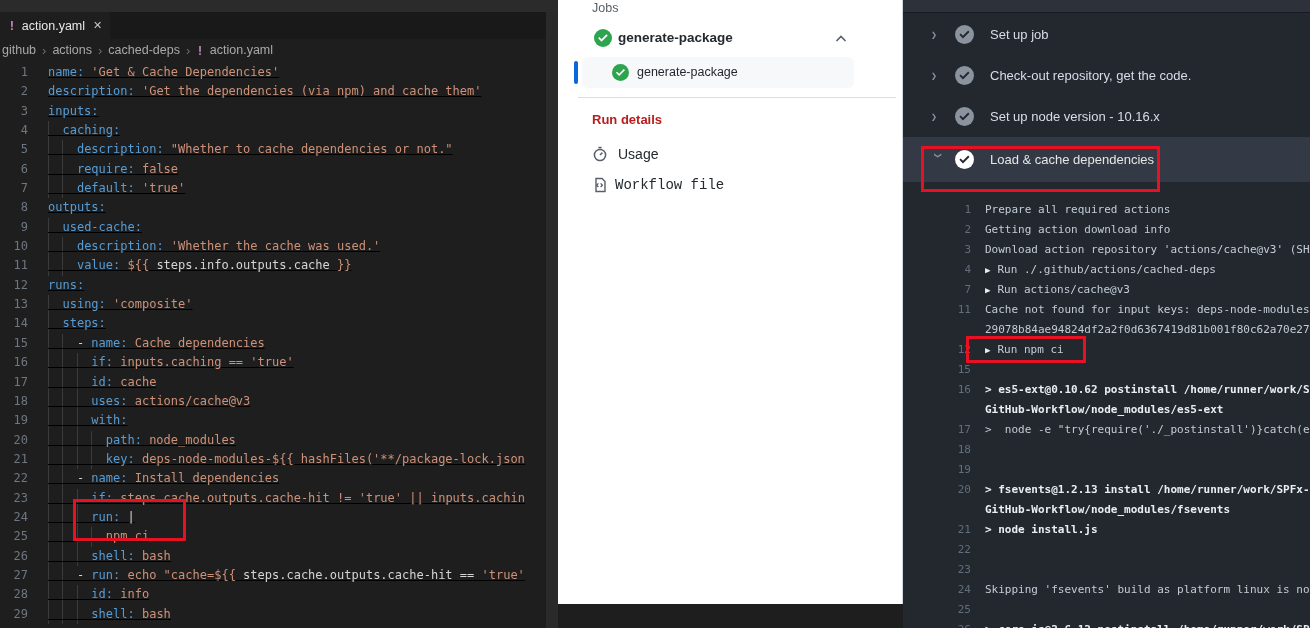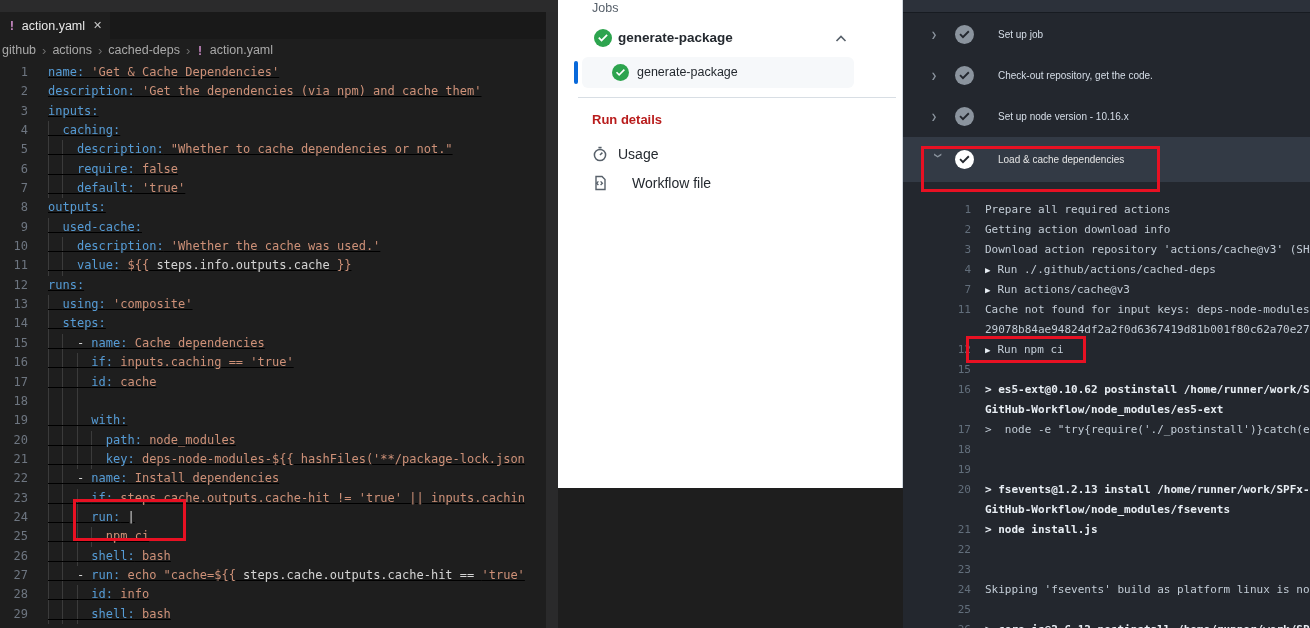--- a/index.html
+++ b/index.html
@@ -24,49 +24,49 @@
              font-family:"DejaVu Sans Mono", monospace; font-size:12px; line-height:19.35px; }
   .code-line { position:relative; height:19.35px; white-space:pre; overflow:hidden; }
   .code-line .lnum { position:absolute; left:0; top:0; width:28px; text-align:right; color:#6e7681; }
   .code-line .ltext { position:absolute; left:48px; top:0;text-decoration:underline; }
   .iguide { position:absolute; top:0; height:19.35px; width:1px; background:#3b3b3b; }
   .tok-k { color:#569cd6; }
   .tok-s { color:#ce9178; }
   .tok-p { color:#d4d4d4; }
 
   
-  .jobs { position:absolute; left:558px; top:0; width:345px; height:488px; background:#ffffff;
+  .jobs { position:absolute; left:558px; top:0; width:345px; height:604px; background:#ffffff;
           border-right:1px solid #d0d7de; }
   .jobs-header { position:absolute; left:34px; top:1px; font-size:12.5px; color:#57606a; }
   .job-row { position:absolute; left:0; top:26px; width:100%; height:26px; cursor:pointer; }
   .job-row .ckc { position:absolute; left:36px; top:3px; }
   .job-row .jname { position:absolute; left:60px; top:4px; font-size:13.5px; font-weight:bold; color:#24292f; }
   .job-row .chev { position:absolute; left:276px; top:6px; }
   .sub-row { position:absolute; left:24px; top:57px; width:272px; height:31px; background:#f6f8fa;
              border-radius:6px; cursor:pointer; }
   .sub-bar { position:absolute; left:16px; top:61px; width:4px; height:23px; border-radius:3px; background:#0969da; }
   .sub-row .ckc { position:absolute; left:30px; top:7px; }
   .sub-row .sname { position:absolute; left:55px; top:8px; font-size:12.5px; color:#24292f; }
   .jobs-divider { position:absolute; left:20px; right:6px; top:97px; height:1px; background:#d8dee4; }
   .rd-header { position:absolute; left:34px; top:112px; font-size:13px; font-weight:600; color:#b91c1c; }
   .rd-item-1 { position:absolute; left:34px; top:144px; height:20px; display:flex; align-items:center; gap:10px; cursor:pointer; }
-  .rd-item-2 { position:absolute; left:34px; top:175px; height:20px; display:flex; gap:24px; cursor:pointer; }
+  .rd-item-2 { position:absolute; left:34px; top:175px; height:20px; display:flex; align-items:center; gap:7px; cursor:pointer;font-family:Liberation Mono, monospace; }
   .rd-item-1 span, .rd-item-2 span { font-size:14px; color:#24292f; }
 
   
   .logp { position:absolute; left:903px; top:0; width:407px; height:628px; background:#23272e; }
   .log-header { position:absolute; left:0; top:0; width:100%; height:13px; background:#2c313a;
                 border-bottom:1px solid #171b21; }
   .steps { position:absolute; left:0; top:14px; width:100%; }
   .step-row { position:relative; height:41px; display:flex; align-items:center; padding-left:28px; cursor:pointer; }
   .step-row.expanded { height:45px; background:#333a45; }
   .step-chev { width:14px; color:#8b949e; font-size:10px; font-family:"DejaVu Sans Mono",monospace; }
   .step-chev.open { display:inline-block; transform:rotate(90deg); }
   .step-icon { margin-left:10px; }
-  .step-label { margin-left:24px; font-size:10px; color:#d6dee8; }
+  .step-label { margin-left:16px; font-size:13px; color:#d6dee8; }
   .step-row.expanded .step-label { color:#e5e5e5; }
   .loglines { position:absolute; left:0; top:200px; width:100%;
               font-family:"DejaVu Sans Mono", monospace; font-size:11px; }
   .log-line { position:relative; height:20px; line-height:20px; white-space:pre; overflow:hidden; }
   .log-line .lnum { position:absolute; left:0; top:0; width:68px; text-align:right; color:#626e7b; cursor:pointer; }
   .log-line .ltext { position:absolute; left:82px; top:0; color:#c3cdd7; }
   .log-line .ltext.bold { font-weight:bold; color:#e8eef4; }
   .log-line .arrow { color:#e8eef4; margin-right:7px; font-size:9px; }
 
   
@@ -112,21 +112,21 @@
         <div class="code-line"><span class="lnum">8</span><span class="ltext"><span class="tok-k">outputs:</span></span></div>
         <div class="code-line"><span class="lnum">9</span><span class="iguide" style="left: 48px;"></span><span class="ltext"><span class="tok-p">  </span><span class="tok-k">used-cache:</span></span></div>
         <div class="code-line"><span class="lnum">10</span><span class="iguide" style="left: 48px;"></span><span class="iguide" style="left: 62.46px;"></span><span class="ltext"><span class="tok-p">    </span><span class="tok-k">description:</span><span class="tok-s"> 'Whether the cache was used.'</span></span></div>
         <div class="code-line"><span class="lnum">11</span><span class="iguide" style="left: 48px;"></span><span class="iguide" style="left: 62.46px;"></span><span class="ltext"><span class="tok-p">    </span><span class="tok-k">value:</span><span class="tok-s"> ${{</span><span class="tok-p"> steps.info.outputs.cache </span><span class="tok-s">}}</span></span></div>
         <div class="code-line"><span class="lnum">12</span><span class="ltext"><span class="tok-k">runs:</span></span></div>
         <div class="code-line"><span class="lnum">13</span><span class="iguide" style="left: 48px;"></span><span class="ltext"><span class="tok-p">  </span><span class="tok-k">using:</span><span class="tok-s"> 'composite'</span></span></div>
         <div class="code-line"><span class="lnum">14</span><span class="iguide" style="left: 48px;"></span><span class="ltext"><span class="tok-p">  </span><span class="tok-k">steps:</span></span></div>
         <div class="code-line"><span class="lnum">15</span><span class="iguide" style="left: 48px;"></span><span class="iguide" style="left: 62.46px;"></span><span class="ltext"><span class="tok-p">    - </span><span class="tok-k">name:</span><span class="tok-s"> Cache dependencies</span></span></div>
         <div class="code-line"><span class="lnum">16</span><span class="iguide" style="left: 48px;"></span><span class="iguide" style="left: 62.46px;"></span><span class="iguide" style="left: 76.92px;"></span><span class="ltext"><span class="tok-p">      </span><span class="tok-k">if:</span><span class="tok-s"> inputs.caching == 'true'</span></span></div>
         <div class="code-line"><span class="lnum">17</span><span class="iguide" style="left: 48px;"></span><span class="iguide" style="left: 62.46px;"></span><span class="iguide" style="left: 76.92px;"></span><span class="ltext"><span class="tok-p">      </span><span class="tok-k">id:</span><span class="tok-s"> cache</span></span></div>
-        <div class="code-line"><span class="lnum">18</span><span class="iguide" style="left: 48px;"></span><span class="iguide" style="left: 62.46px;"></span><span class="iguide" style="left: 76.92px;"></span></div>
+        <div class="code-line"><span class="lnum">18</span><span class="iguide" style="left: 48px;"></span><span class="iguide" style="left: 62.46px;"></span><span class="iguide" style="left: 76.92px;"></span><span class="ltext"><span class="tok-p">      </span><span class="tok-k">uses:</span><span class="tok-s"> actions/cache@v3</span></span></div>
         <div class="code-line"><span class="lnum">19</span><span class="iguide" style="left: 48px;"></span><span class="iguide" style="left: 62.46px;"></span><span class="iguide" style="left: 76.92px;"></span><span class="ltext"><span class="tok-p">      </span><span class="tok-k">with:</span></span></div>
         <div class="code-line"><span class="lnum">20</span><span class="iguide" style="left: 48px;"></span><span class="iguide" style="left: 62.46px;"></span><span class="iguide" style="left: 76.92px;"></span><span class="iguide" style="left: 91.38px;"></span><span class="ltext"><span class="tok-p">        </span><span class="tok-k">path:</span><span class="tok-s"> node_modules</span></span></div>
         <div class="code-line"><span class="lnum">21</span><span class="iguide" style="left: 48px;"></span><span class="iguide" style="left: 62.46px;"></span><span class="iguide" style="left: 76.92px;"></span><span class="iguide" style="left: 91.38px;"></span><span class="ltext"><span class="tok-p">        </span><span class="tok-k">key:</span><span class="tok-s"> deps-node-modules-${{ hashFiles('**/package-lock.json</span></span></div>
         <div class="code-line"><span class="lnum">22</span><span class="iguide" style="left: 48px;"></span><span class="iguide" style="left: 62.46px;"></span><span class="ltext"><span class="tok-p">    - </span><span class="tok-k">name:</span><span class="tok-s"> Install dependencies</span></span></div>
         <div class="code-line"><span class="lnum">23</span><span class="iguide" style="left: 48px;"></span><span class="iguide" style="left: 62.46px;"></span><span class="iguide" style="left: 76.92px;"></span><span class="ltext"><span class="tok-p">      </span><span class="tok-k">if:</span><span class="tok-s"> steps.cache.outputs.cache-hit != 'true' || inputs.cachin</span></span></div>
         <div class="code-line"><span class="lnum">24</span><span class="iguide" style="left: 48px;"></span><span class="iguide" style="left: 62.46px;"></span><span class="iguide" style="left: 76.92px;"></span><span class="ltext"><span class="tok-p">      </span><span class="tok-k">run:</span><span class="tok-p"> |</span></span></div>
         <div class="code-line"><span class="lnum">25</span><span class="iguide" style="left: 48px;"></span><span class="iguide" style="left: 62.46px;"></span><span class="iguide" style="left: 76.92px;"></span><span class="iguide" style="left: 91.38px;"></span><span class="ltext"><span class="tok-s">        npm ci</span></span></div>
         <div class="code-line"><span class="lnum">26</span><span class="iguide" style="left: 48px;"></span><span class="iguide" style="left: 62.46px;"></span><span class="iguide" style="left: 76.92px;"></span><span class="ltext"><span class="tok-p">      </span><span class="tok-k">shell:</span><span class="tok-s"> bash</span></span></div>
         <div class="code-line"><span class="lnum">27</span><span class="iguide" style="left: 48px;"></span><span class="iguide" style="left: 62.46px;"></span><span class="ltext"><span class="tok-p">    - </span><span class="tok-k">run:</span><span class="tok-s"> echo "cache=${{</span><span class="tok-p"> steps.cache.outputs.cache-hit == </span><span class="tok-s">'true'</span></span></div>
         <div class="code-line"><span class="lnum">28</span><span class="iguide" style="left: 48px;"></span><span class="iguide" style="left: 62.46px;"></span><span class="iguide" style="left: 76.92px;"></span><span class="ltext"><span class="tok-p">      </span><span class="tok-k">id:</span><span class="tok-s"> info</span></span></div>

